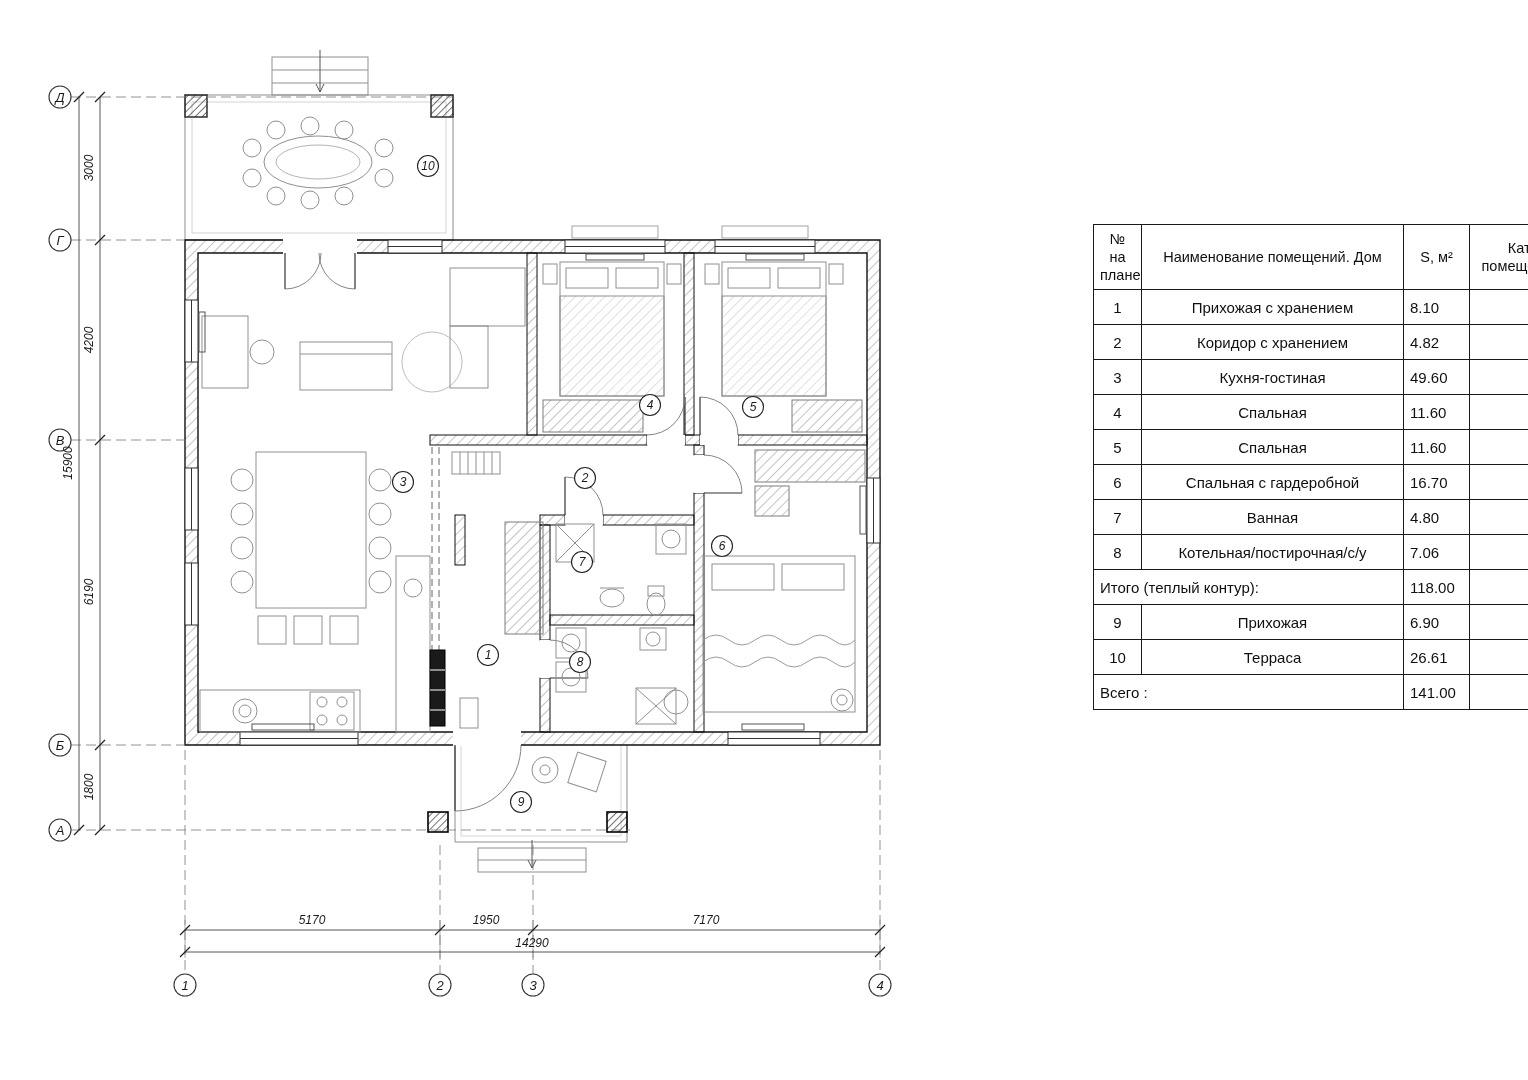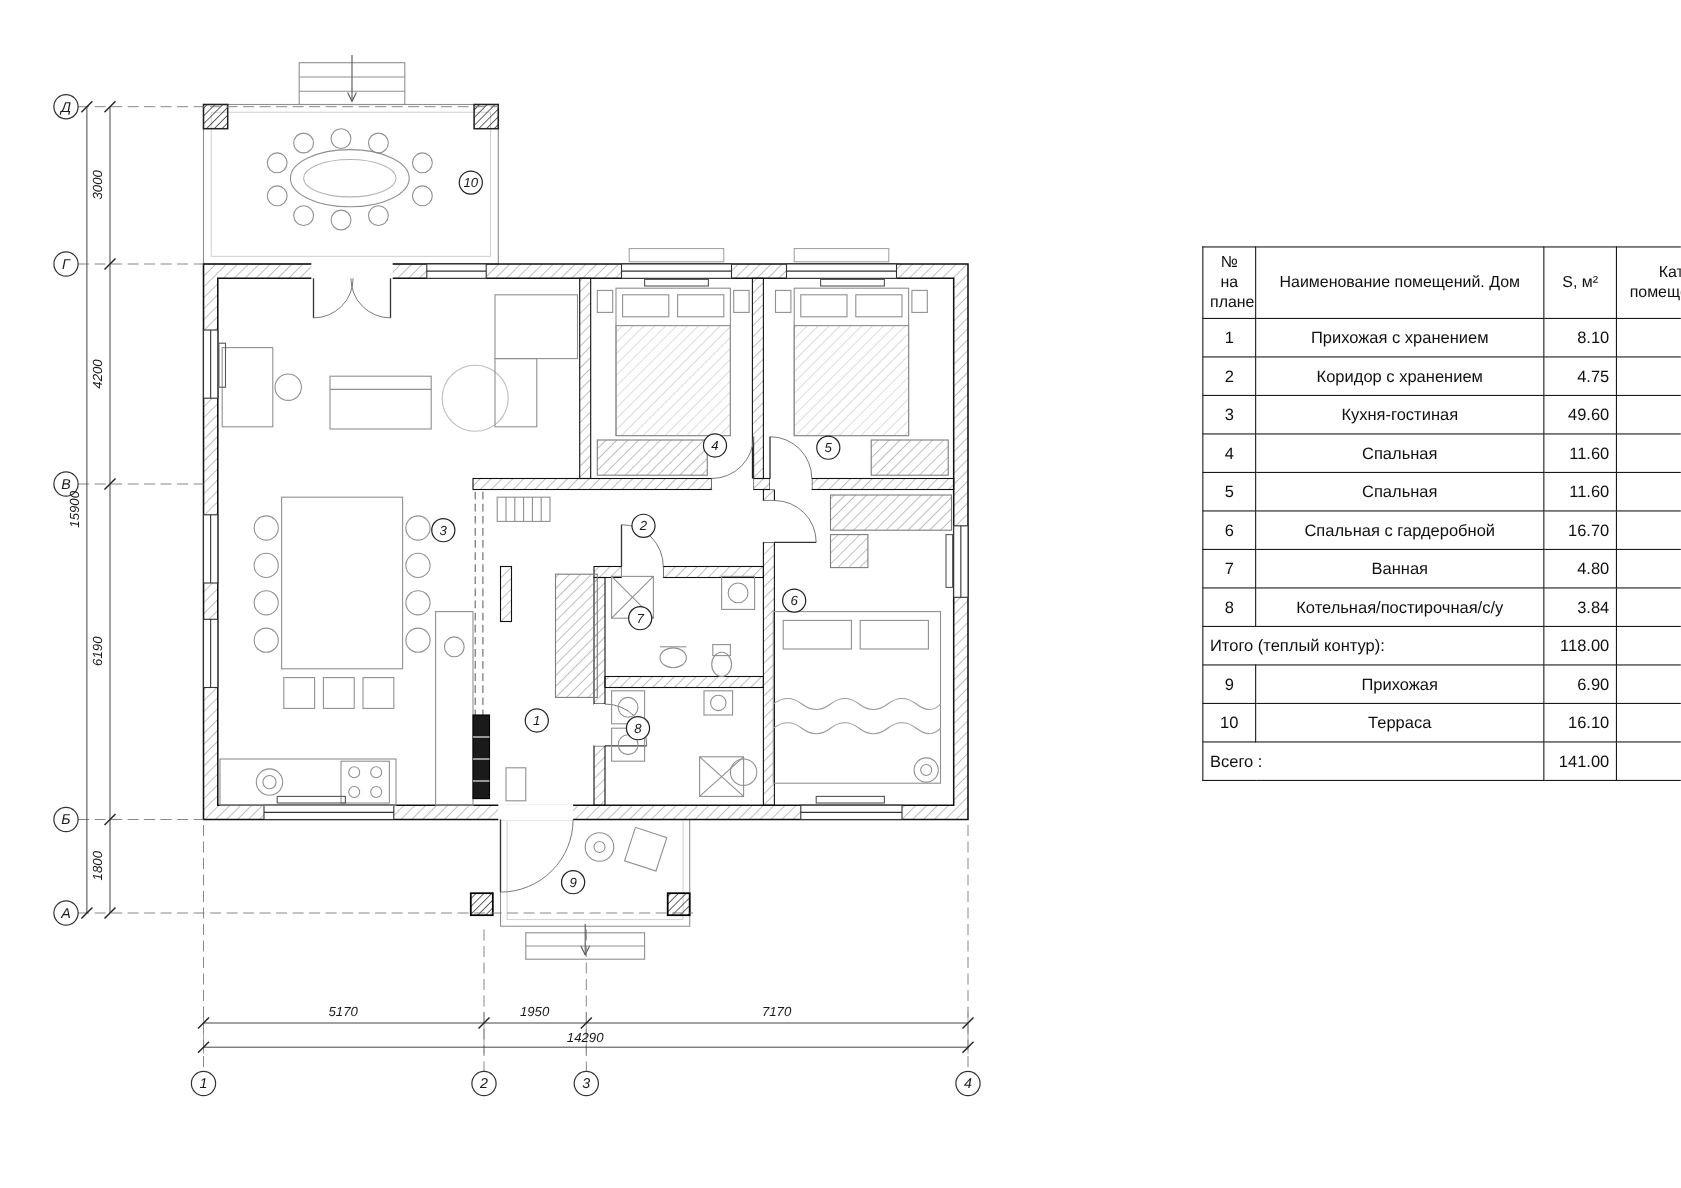--- a/index.html
+++ b/index.html
@@ -21,21 +21,21 @@
     border:1px solid #1a1a1a;padding:2px 6px;vertical-align:middle;
     overflow:hidden;
   }
   .areas-table thead th{
     height:60px;font-weight:normal;text-align:center;font-size:14.5px;line-height:1.25;
   }
   .areas-table tbody td{height:30px;}
   .areas-table tr.tall td{height:48px;}
   .c-num{text-align:center;}
   .c-name{text-align:center;}
-  .c-area{text-align:right;}
+  .c-area{text-align:left;}
   td.total{text-align:left;padding-right:8px;}
 </style>
 </head>
 <body>
 
 <div class="sheet">
 
 <svg width="1010" height="1080" viewBox="0 0 1010 1080" style="position:absolute;left:0;top:0;">
   <defs>
     <pattern id="hatch" width="7" height="7" patternUnits="userSpaceOnUse" patternTransform="rotate(45)">
@@ -490,21 +490,21 @@
   <tbody>
     <tr>
       <td class="c-num">1</td>
       <td class="c-name">Прихожая с хранением</td>
       <td class="c-area">8.10</td>
       <td></td>
     </tr>
     <tr>
       <td class="c-num">2</td>
       <td class="c-name">Коридор с хранением</td>
-      <td class="c-area">4.75</td>
+      <td class="c-area">4.82</td>
       <td></td>
     </tr>
     <tr>
       <td class="c-num">3</td>
       <td class="c-name">Кухня-гостиная</td>
       <td class="c-area">49.60</td>
       <td></td>
     </tr>
     <tr>
       <td class="c-num">4</td>
@@ -526,38 +526,38 @@
     </tr>
     <tr>
       <td class="c-num">7</td>
       <td class="c-name">Ванная</td>
       <td class="c-area">4.80</td>
       <td></td>
     </tr>
     <tr>
       <td class="c-num">8</td>
       <td class="c-name">Котельная/постирочная/с/у</td>
-      <td class="c-area">3.84</td>
+      <td class="c-area">7.06</td>
       <td></td>
     </tr>
     <tr>
       <td class="total" colspan="2">Итого (теплый контур):</td>
       <td class="c-area">118.00</td>
       <td></td>
     </tr>
     <tr>
       <td class="c-num">9</td>
       <td class="c-name">Прихожая</td>
       <td class="c-area">6.90</td>
       <td></td>
     </tr>
     <tr>
       <td class="c-num">10</td>
       <td class="c-name">Терраса</td>
-      <td class="c-area">16.10</td>
+      <td class="c-area">26.61</td>
       <td></td>
     </tr>
     <tr>
       <td class="total" colspan="2">Всего :</td>
       <td class="c-area">141.00</td>
       <td></td>
     </tr>
   </tbody>
 </table>
 

